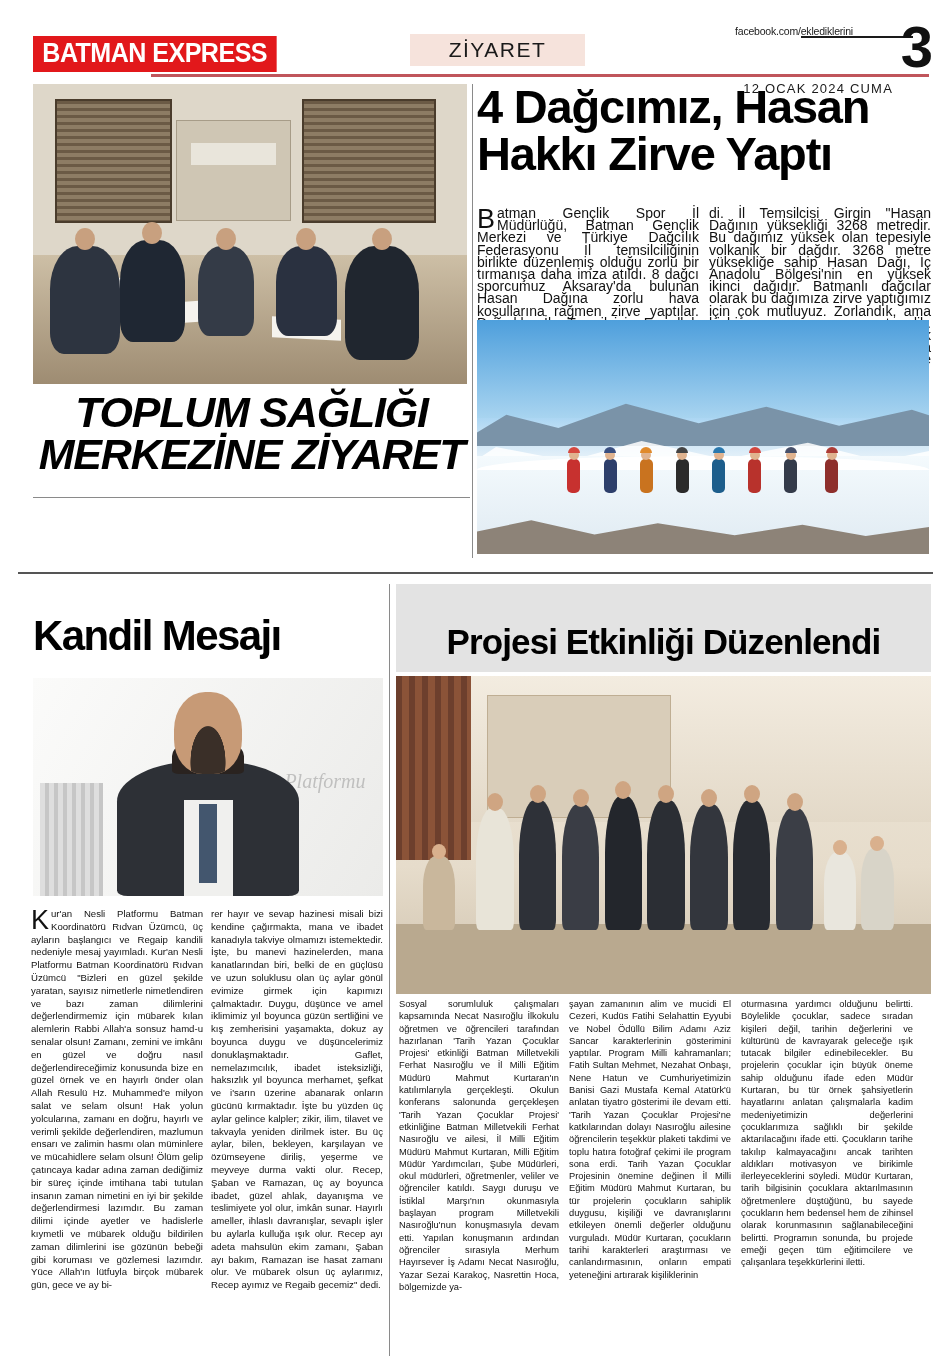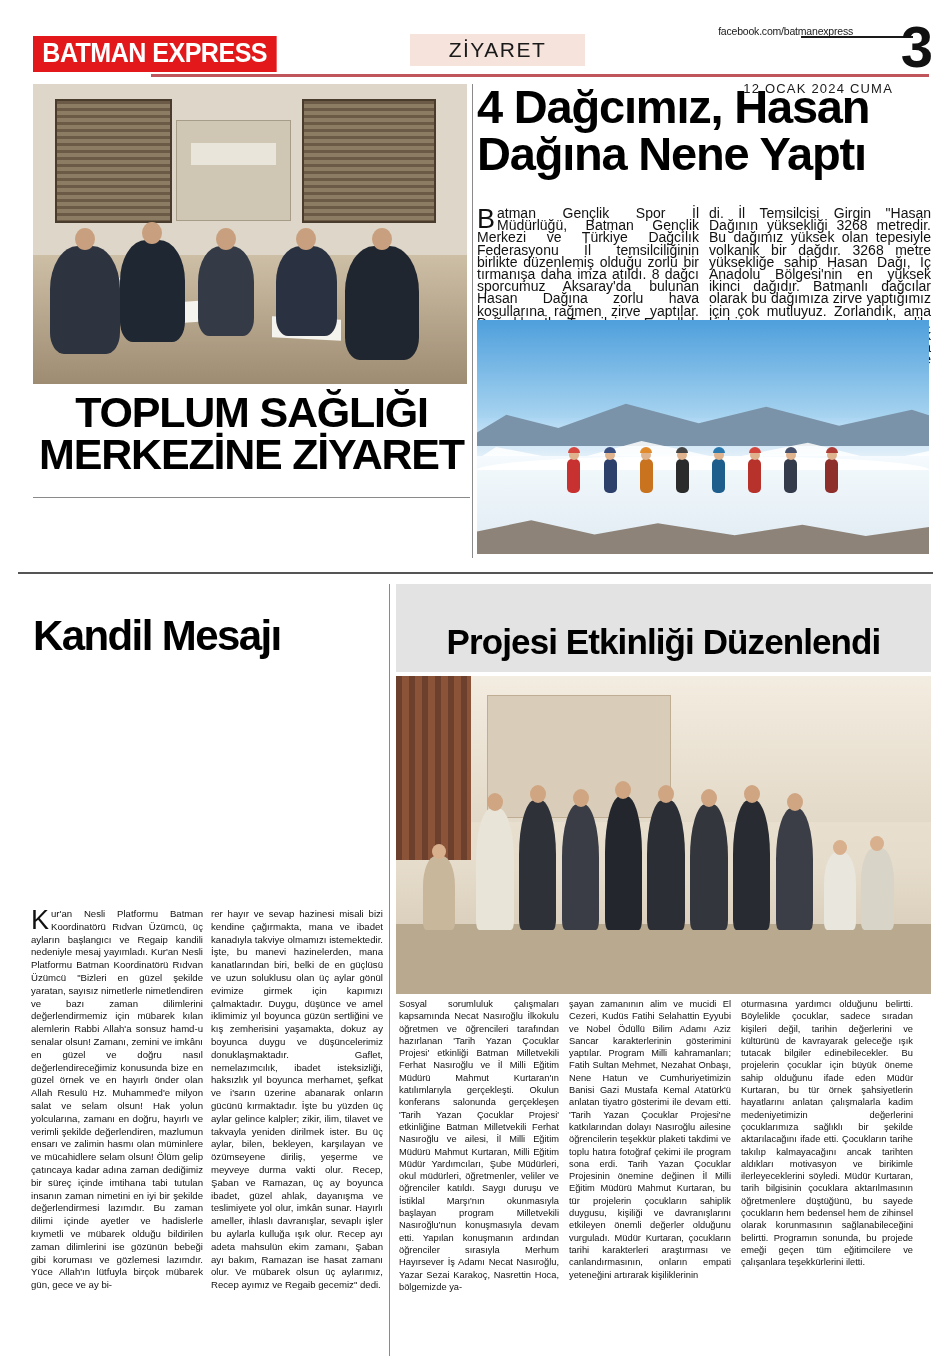--- a/index.html
+++ b/index.html
@@ -161,20 +161,21 @@
   }
   .hrule.thick { height: 2px; background: #555; }
 
   
   #photo-tsm { left: 33px; top: 84px; width: 434px; height: 300px; }
   #headline-tsm {
     position: absolute;
     left: 33px; top: 392px; width: 437px;
     font-size: 43px;
     text-align: center;
+    font-style: italic;
   }
   #headline-tsm .l2 { display:block; }
 
   
   #headline-dag {
     position: absolute;
     left: 477px; top: 84px; width: 460px;
     font-size: 47px;
     line-height: 0.99;
   }
@@ -284,21 +285,21 @@
 
   <div class="masthead">
     <div class="logo-box">
       <span>BATMAN</span>
       <span>EXPRESS</span>
     </div>
 
     <div class="gundem-band"></div>
     <div class="gundem-text">ZİYARET</div>
 
-    <div class="fb-url">facebook.com/batmanexpress</div>
+    <div class="fb-url">facebook.com/eklediklerini</div>
     <div class="rule-short"></div>
     <div class="date-text">12 OCAK 2024 CUMA</div>
     <div class="page-num">3</div>
     <div class="red-rule"></div>
   </div>
 
   <div class="photo" id="photo-tsm">
     <div class="scene office">
       <div class="wall"></div>
       <div class="blind-a"></div>
@@ -326,21 +327,21 @@
   </div>
 
   <div class="headline" id="headline-tsm">
     <span class="l1">TOPLUM SAĞLIĞI</span>
     <span class="l2">MERKEZİNE ZİYARET</span>
   </div>
 
 
   <div class="headline" id="headline-dag">
     <span>4 Dağcımız, Hasan</span><br>
-    <span>Dağına Nene Yaptı</span>
+    <span>Hakkı Zirve Yaptı</span>
   </div>
 
   <div class="body-col small dropcap" style="left: 477px; top: 207px; width: 222px; height: 108px; text-indent: 0px;">Batman Gençlik Spor İl Müdürlüğü, Batman Gençlik Merkezi ve Türkiye Dağcılık Federasyonu İl temsilciliğinin birlikte düzenlemiş olduğu zorlu bir tırmanışa daha imza atıldı. 8 dağcı sporcumuz Aksaray'da bulunan Hasan Dağına zorlu hava koşullarına rağmen zirve yaptılar. Dağcılık İl Temsilcisi Emrullah Girgin, Batman'ı temsilen zorlu dağ tırmanışlarına bir yenisini eklediklerini ve bunun devamının geleceğini söyle-</div>
   <div class="body-col small" style="left:709px; top:207px; width:222px; height:108px;">di. İl Temsilcisi Girgin "Hasan Dağının yüksekliği 3268 metredir. Bu dağımız yüksek olan tepesiyle volkanik bir dağdır. 3268 metre yüksekliğe sahip Hasan Dağı, İç Anadolu Bölgesi'nin en yüksek ikinci dağıdır. Batmanlı dağcılar olarak bu dağımıza zirve yaptığımız için çok mutluyuz. Zorlandık, ama hiçbir zaman pes etmedik. Önümüzdeki süreçte ekip olarak farklı yüksek ve zorlu dağlarda tırmanışlarımız olacaktır" diye konuştu.</div>
 
   <div class="photo" id="photo-dag">
     <div class="scene mountain">
       <div class="sky"></div>
       <div class="ridge1"></div>
       <div class="ridge2"></div>
@@ -380,20 +381,33 @@
         </div>
     </div>
   </div>
 
   <div class="hrule thick" style="left:18px; top:572px; width:915px;"></div>
   <div class="vrule" style="left:472px; top:84px; height:474px;"></div>
   <div class="hrule" style="left:33px; top:497px; width:437px;"></div>
 
   <div class="headline" id="headline-kur">Kandil Mesajı</div>
 
+  <div class="photo" id="photo-kur">
+    <div class="scene portrait">
+      <div class="banner"></div>
+      <div class="rad"></div>
+      <div class="ptext">Platformu</div>
+      <div class="body"></div>
+      <div class="shirt"></div>
+      <div class="tie"></div>
+      <div class="hair"></div>
+      <div class="head"></div>
+      <div class="beard"></div>
+    </div>
+  </div>
 
   <div class="body-col dropcap" style="left: 31px; top: 908px; width: 172px; height: 440px; font-size: 9.6px; line-height: 12.8px; text-indent: 0px;">Kur'an Nesli Platformu Batman Koordinatörü Rıdvan Üzümcü, üç ayların başlangıcı ve Regaip kandili nedeniyle mesaj yayımladı. Kur'an Nesli Platformu Batman Koordinatörü Rıdvan Üzümcü "Bizleri en güzel şekilde yaratan, sayısız nimetlerle nimetlendiren ve bazı zaman dilimlerini değerlendirmemiz için mübarek kılan alemlerin Rabbi Allah'a sonsuz hamd-u senalar olsun! Zamanı, zemini ve imkânı en güzel ve doğru nasıl değerlendireceğimiz konusunda bize en güzel örnek ve en hayırlı önder olan Allah Resulü Hz. Muhammed'e milyon salat ve selam olsun! Hak yolun yolcularına, zamanı en doğru, hayırlı ve verimli şekilde değerlendiren, mazlumun ensarı ve zalimin hasmı olan müminlere ve mücahidlere selam olsun! Ölüm gelip çatıncaya kadar adına zaman dediğimiz bir süreç içinde imtihana tabi tutulan insanın zaman nimetini en iyi bir şekilde değerlendirmesi lazımdır. Bu zaman dilimi içinde ayetler ve hadislerle kıymetli ve mübarek olduğu bildirilen zaman dilimlerini ise gözünün bebeği gibi koruması ve gözlemesi lazımdır. Yüce Allah'ın lütfuyla birçok mübarek gün, gece ve ay bi-</div>
   <div class="body-col" style="left:211px; top:908px; width:172px; height:440px; font-size:9.6px; line-height:12.8px;">rer hayır ve sevap hazinesi misali bizi kendine çağırmakta, mana ve ibadet kanadıyla takviye olmamızı istemektedir. İşte, bu manevi hazinelerden, mana kanatlarından biri, belki de en güçlüsü ve uzun soluklusu olan üç aylar gönül evimize girmek için kapımızı çalmaktadır. Duygu, düşünce ve amel iklimimiz yıl boyunca güzün sertliğini ve kış zemherisini yaşamakta, dokuz ay boyunca duygu ve düşüncelerimiz donuklaşmaktadır. Gaflet, nemelazımcılık, ibadet isteksizliği, haksızlık yıl boyunca merhamet, şefkat ve i'sarın üzerine abanarak onların gücünü kırmaktadır. İşte bu yüzden üç aylar gelince kalpler; zikir, ilim, tilavet ve takvayla yeniden dirilmek ister. Bu üç aylar, bilen, bekleyen, karşılayan ve özümseyene diriliş, yeşerme ve meyveye durma vakti olur. Recep, Şaban ve Ramazan, üç ay boyunca ibadet, güzel ahlak, dayanışma ve teslimiyete yol olur, imkân sunar. Hayırlı ameller, ihlaslı davranışlar, sevaplı işler bu aylarla kulluğa ışık olur. Recep ayı adeta mahsulün ekim zamanı, Şaban ayı bakım, Ramazan ise hasat zamanı olur. Ve mübarek olsun üç aylarımız, Recep ayımız ve Regaib gecemiz" dedi.</div>
 
   <div class="vrule" style="left:389px; top:584px; height:772px;"></div>
 
   <div id="hl-band-tarih"></div>
   <div class="headline" id="headline-tarih">
     <br>
     <span>Projesi Etkinliği Düzenlendi</span>

